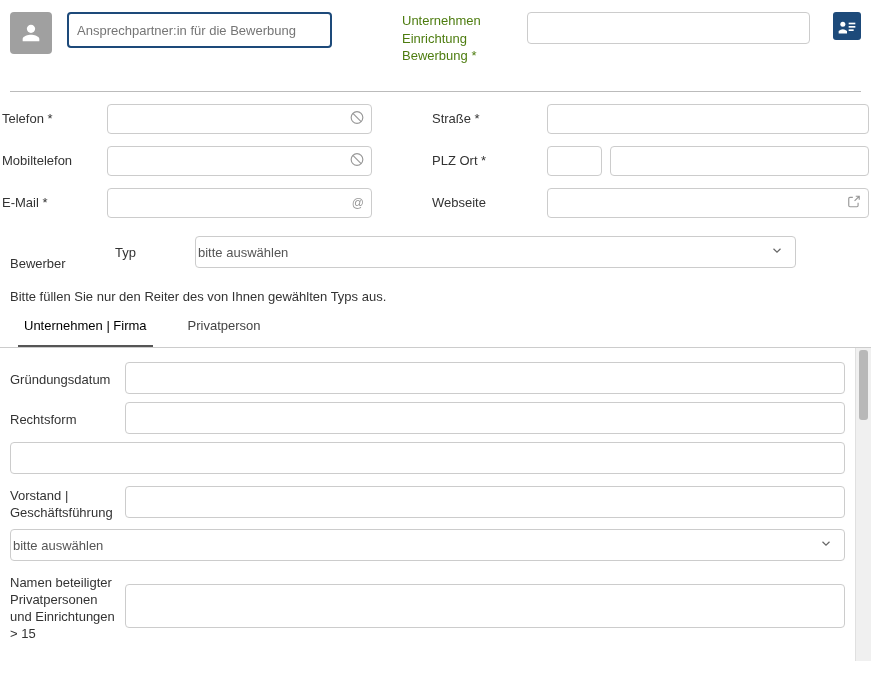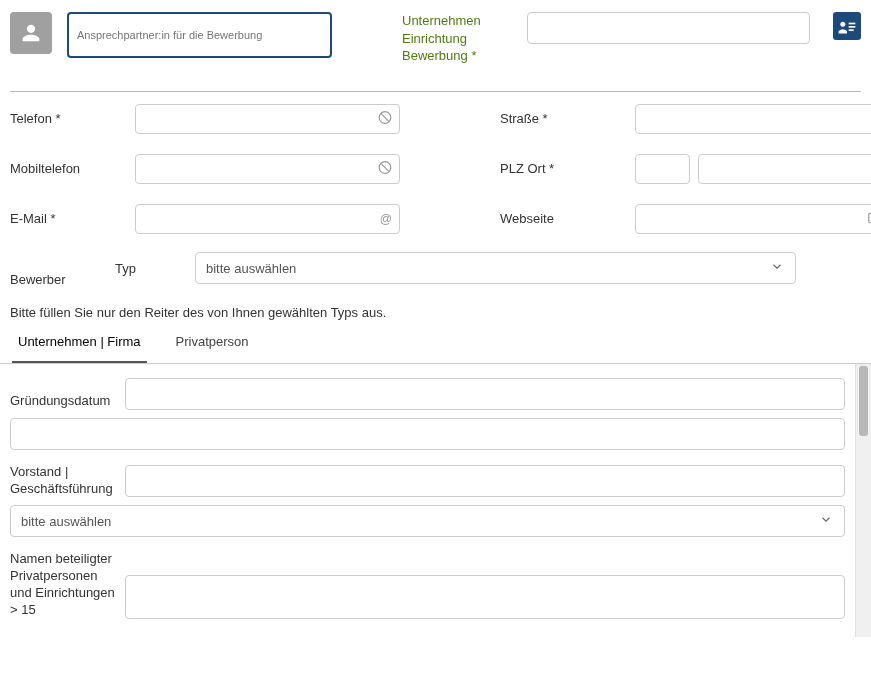--- a/index.html
+++ b/index.html
@@ -3,59 +3,59 @@
 <meta charset="utf-8">
 <style>
   * { box-sizing: border-box; margin: 0; padding: 0; }
   body { font-family: Arial, sans-serif; font-size: 13px; color: #333; background: #fff; width: 871px; }
   
   .top-section { padding: 12px 10px 8px 10px; }
   .top-row { display: flex; align-items: flex-start; gap: 15px; margin-bottom: 18px; }
   .avatar-box { width: 42px; height: 42px; background: #a0a0a0; border-radius: 4px; display: flex; align-items: center; justify-content: center; flex-shrink: 0; }
   .avatar-box svg { fill: #fff; }
   .contact-input-wrap { flex: 0 0 265px; }
-  .contact-input { width: 100%; height: 46px; border: 2px solid #1d4a7a; border-radius: 4px; padding: 0 8px; font-size: 11px; color: #701a75; outline: none; }
+  .contact-input { width: 100%; height: 36px; border: 2px solid #1d4a7a; border-radius: 4px; padding: 0 8px; font-size: 13px; color: #701a75; outline: none; }
   .company-label-block { margin-left: 55px; width: 110px; color: #4d7c0f; line-height: 1.35; }
   .company-input { flex: 1; height: 32px; border: 1px solid #ccc; border-radius: 4px; padding: 0 8px; }
   .vcard-icon { width: 28px; height: 28px; margin-left: 8px; display: flex; align-items: center; justify-content: center; background: #1d4a7a; border-radius: 3px; cursor: pointer; }
   .vcard-icon svg { fill: #fff; }
   
   .divider { height: 1px; background: #bbb; margin: 0 10px 12px 10px; }
   
-  .form-grid { display: grid; grid-template-columns: 105px 265px 60px 115px 1fr; column-gap: 0; row-gap: 12px; align-items: center; padding: 0 10px; gap: 20px; }
+  .form-grid { display: grid; grid-template-columns: 105px 265px 60px 115px 1fr; column-gap: 0; row-gap: 12px; align-items: center; padding: 0 2px; }
   .label-cell { color: #333; }
   .gap-cell {}
   .input-std { width: 100%; height: 30px; border: 1px solid #ccc; border-radius: 4px; padding: 0 30px 0 8px; font-size: 13px; position: relative; }
   .input-wrap { position: relative; }
   .input-icon { position: absolute; right: 8px; top: 50%; transform: translateY(-50%); color: #999; font-size: 12px; }
   .plz-ort-wrap { display: flex; gap: 8px; }
   .plz-input { width: 55px; height: 30px; border: 1px solid #ccc; border-radius: 4px; padding: 0 6px; }
   .ort-input { flex: 1; height: 30px; border: 1px solid #ccc; border-radius: 4px; padding: 0 6px; }
   .link-icon { position: absolute; right: 8px; top: 50%; transform: translateY(-50%); }
   
   .type-row { display: flex; align-items: center; padding: 16px 10px 0 10px; gap: 0; }
   .type-label1 { width: 105px; margin-top: 22px; }
   .type-label2 { width: 80px; }
   .select-wrap { flex: 1; position: relative; margin-right: 65px; }
-  .select-std { width: 100%; height: 32px; border: 1px solid #ccc; border-radius: 4px; padding: 0 30px 0 10px; font-size: 13px; background: #fff; appearance: none; cursor: pointer; color: #555; }
+  .select-std { width: 100%; height: 32px; border: 1px solid #ccc; border-radius: 4px; padding: 0 30px 0 2px; font-size: 13px; background: #fff; appearance: none; cursor: pointer; color: #555; }
   .chevron { position: absolute; right: 12px; top: 50%; transform: translateY(-50%); pointer-events: none; }
   
   .hint-text { padding: 18px 10px 14px 10px; color: #333; }
   
   .tabs { display: flex; gap: 35px; padding: 0 10px 8px 18px; border-bottom: 1px solid #ccc; }
-  .tab { cursor: pointer; padding-bottom: 6px; color: #444; position: relative; }
+  .tab { cursor: pointer; padding-bottom: 6px; color: #444; position: relative; margin-left: 6px; }
   .tab.active { color: #000; }
   .tab.active::after { content: ''; position: absolute; left: -6px; right: -6px; bottom: -8px; height: 2px; background: #555; }
   
   .scroll-pane { position: relative; display: flex; }
   .pane-content { flex: 1; padding: 14px 10px 10px 10px; }
   .scrollbar-track { width: 16px; background: #f0f0f0; position: relative; border-left: 1px solid #e0e0e0; }
   .scrollbar-thumb { position: absolute; top: 2px; left: 3px; right: 3px; height: 70px; background: #b8b8b8; border-radius: 3px; }
   
-  .detail-row { display: flex; align-items: flex-end; margin-bottom: 8px; }
+  .detail-row { display: flex; align-items: center; margin-bottom: 8px; }
   .detail-label { width: 115px; padding-top: 6px; padding-right: 8px; color: #333; line-height: 1.3; }
   .detail-input { flex: 1; height: 32px; border: 1px solid #ccc; border-radius: 4px; padding: 0 8px; font-size: 13px; }
   .detail-select-wrap { flex: 1; position: relative; }
   .detail-textarea { flex: 1; height: 44px; border: 1px solid #ccc; border-radius: 4px; padding: 6px 8px; font-size: 13px; resize: none; }
 </style>
 </head>
 <body>
 
 <div class="top-section">
   <div class="top-row">
@@ -159,20 +159,24 @@
   <div class="tab">Privatperson</div>
 </div>
 
 <div class="scroll-pane">
   <div class="pane-content">
     <div class="detail-row">
       <div class="detail-label">Gründungsdatum</div>
       <input class="detail-input" style="">
     </div>
     <div class="detail-row">
+      <div class="detail-label">Rechtsform</div>
+      <input class="detail-input" style="">
+    </div>
+    <div class="detail-row">
       <input class="detail-input" style="">
     </div>
     <div class="detail-row">
       <div class="detail-label">Vorstand | Geschäftsführung</div>
       <input class="detail-input" style="">
     </div>
     <div class="detail-row">
       <div class="detail-select-wrap">
         <select class="select-std">
           <option>bitte auswählen</option>

